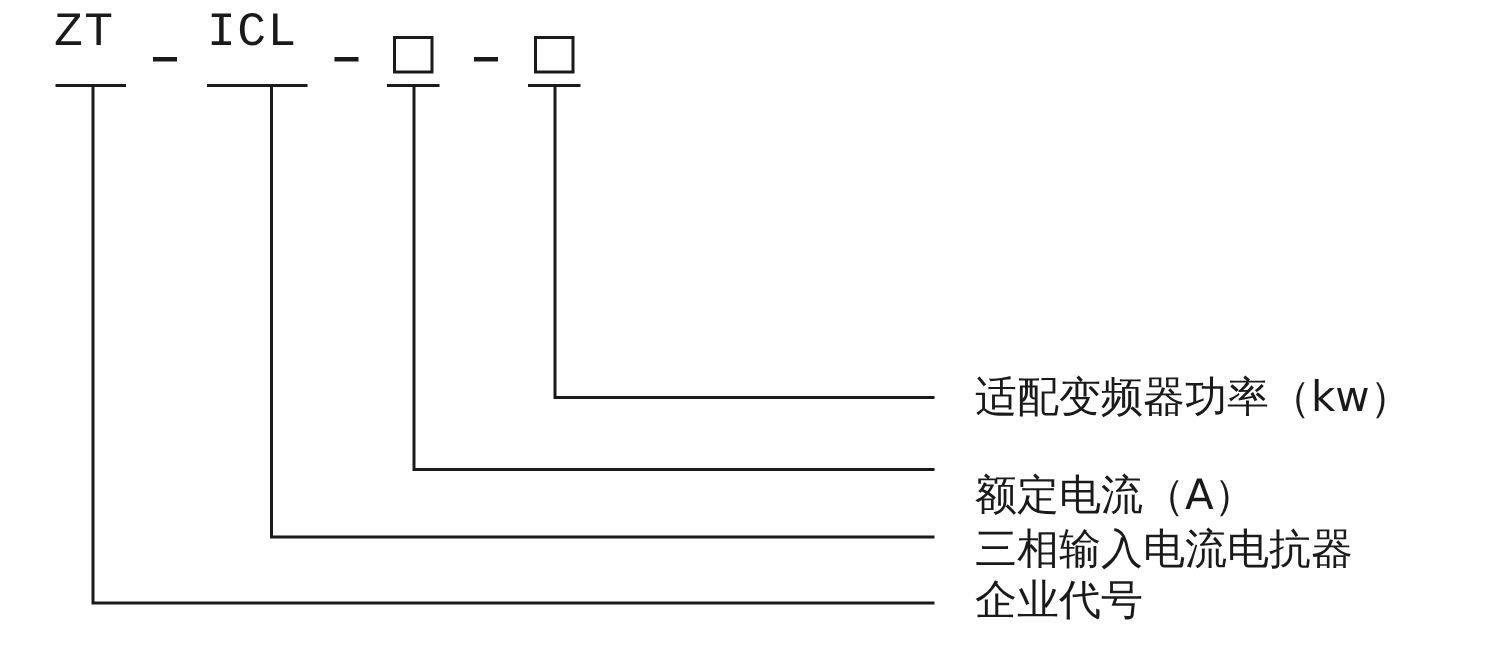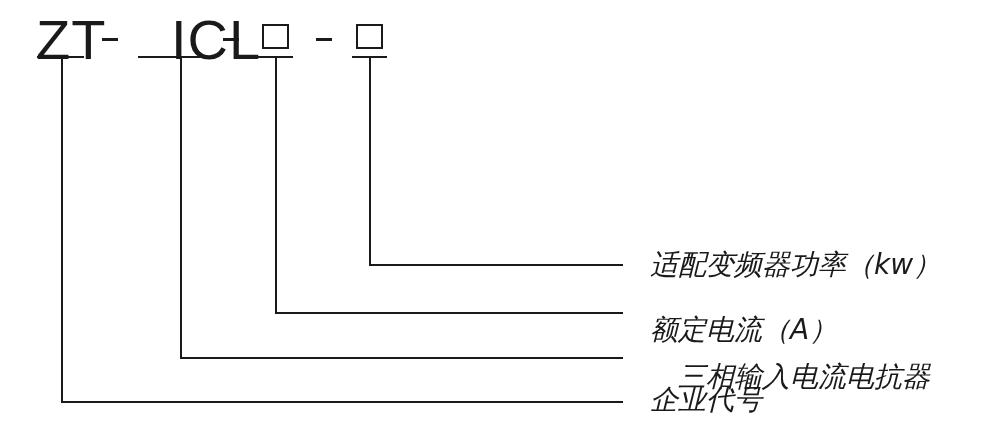--- a/index.html
+++ b/index.html
@@ -1,30 +1,30 @@
 <!DOCTYPE html>
 <html><head>
 <meta charset="utf-8">
 <style>
   html, body { margin: 0; padding: 0; background: #ffffff; }
   body { width: 1000px; height: 440px; position: relative; overflow: hidden;
          font-family: "DejaVu Sans", "Liberation Sans", sans-serif; color: #1a1a1a; }
-  .code { position: absolute; top: 18px; font-size: 56px; line-height: 44px;
-          font-family: Liberation Sans, sans-serif; letter-spacing: 1px; }
+  .code { position: absolute; top: 0; font-size: 32px; line-height: 44px;
+          font-family: Liberation Mono, monospace; letter-spacing: 1px; }
   .box { position: absolute; border: 2.5px solid #1a1a1a; box-sizing: border-box; }
   .dash { position: absolute; height: 3px; background: #1a1a1a; }
-  .label { position: absolute; left: 650px; font-size: 28px; line-height: 32px; white-space: nowrap; font-style: italic; }
+  .label { position: absolute; left: 650px; font-size: 28px; line-height: 32px; white-space: nowrap; }
   svg { position: absolute; left: 0; top: 0; }
 </style>
 </head>
 <body>
 
 <div class="code" style="left:36px;">ZT</div>
 <div class="dash" style="left:102px; top:38px; width:16px;"></div>
-<div class="code" style="left:138px;margin-left:33px;">ICL</div>
+<div class="code" style="left:138px;">ICL</div>
 <div class="dash" style="left:223px; top:38px; width:16px;"></div>
 <div class="box" style="left:262px; top:24px; width:27px; height:25px;"></div>
 <div class="dash" style="left:316px; top:38px; width:16px;"></div>
 <div class="box" style="left:356px; top:24px; width:27px; height:25px;"></div>
 
 <svg width="1000" height="440">
   <g stroke="#1a1a1a" stroke-width="2" fill="none">
 
     <line x1="37" y1="57" x2="84" y2="57"></line>
     <line x1="138" y1="57" x2="205" y2="57"></line>
@@ -36,14 +36,14 @@
     <polyline points="276,57 276,313 623,313"></polyline>
 
     <polyline points="181,57 181,358 623,358"></polyline>
 
     <polyline points="62,57 62,402 623,402"></polyline>
   </g>
 </svg>
 
 <div class="label" style="top:249px;">适配变频器功率（kw）</div>
 <div class="label" style="top:314px;">额定电流（A）</div>
-<div class="label" style="top:361px;margin-left:28px;">三相输入电流电抗器</div>
+<div class="label" style="top:350px;">三相输入电流电抗器</div>
 <div class="label" style="top:384px;">企业代号</div>
 
 </body></html>

